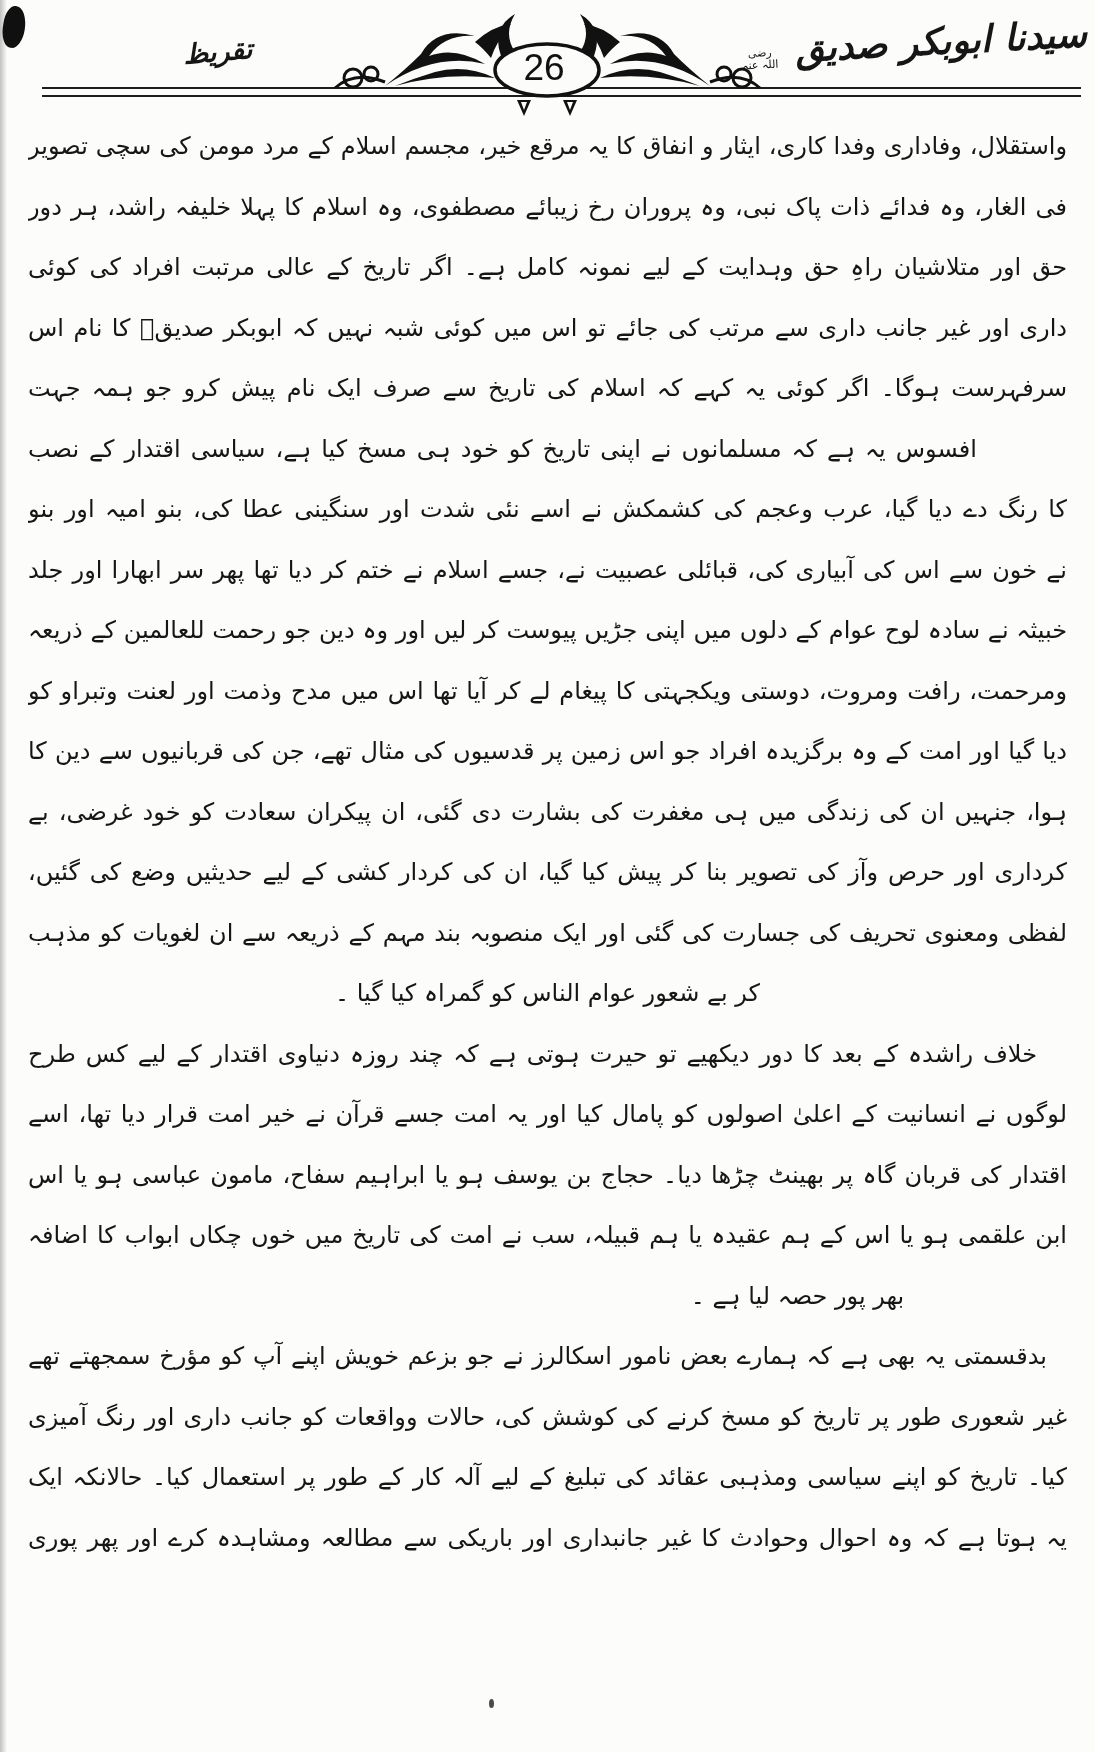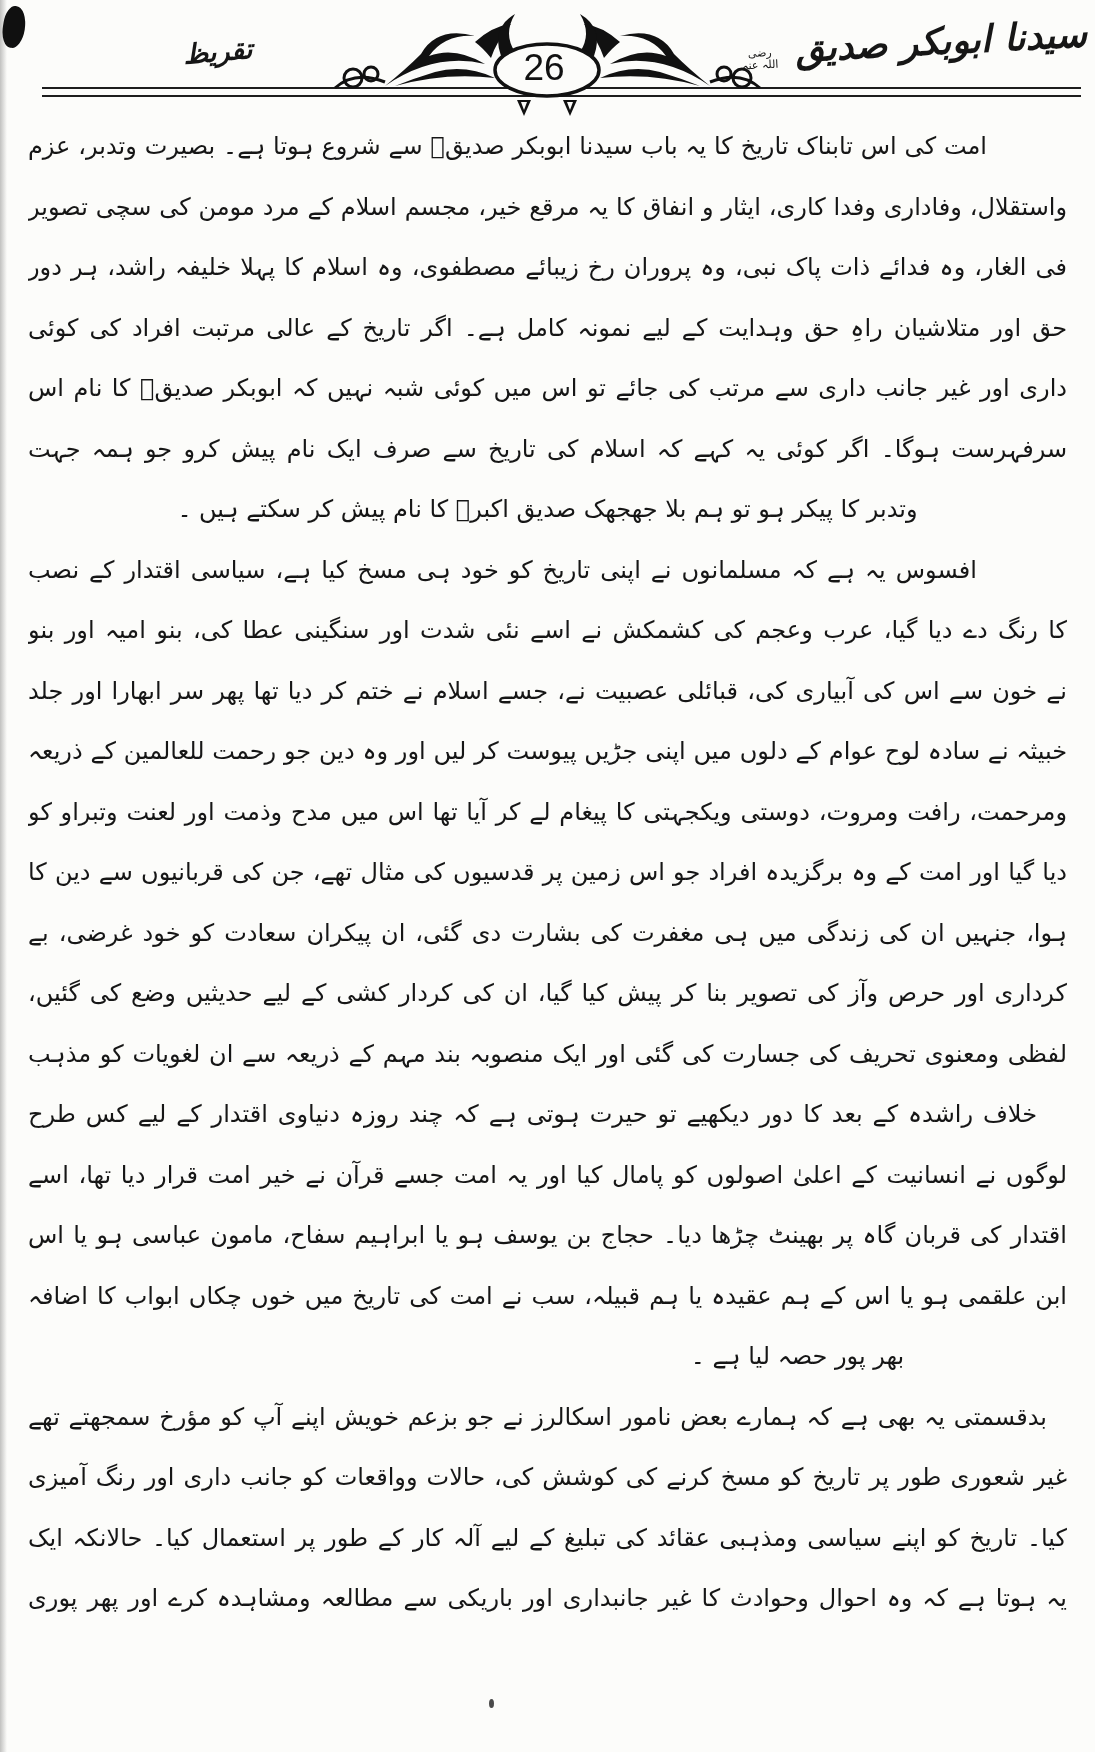--- a/index.html
+++ b/index.html
@@ -141,39 +141,38 @@
           <path d="M238 88 L 252 88 L 245 104 Z M242 90 L 248 90 L 245 98 Z" fill-rule="evenodd"></path>
         </g>
       </svg>
       <div class="page-number">26</div>
     </div>
   </div>
 
   <div class="body-text">
 
     <div class="para">
-      <div class="line indent-80">امت کی اس تابناک تاریخ کا یہ باب سیدنا ابوبکر صدیقؓ سے شروع ہوتا ہے۔ بصیرت وتدبر، عزم</div>
       <div class="line">واستقلال، وفاداری وفدا کاری، ایثار و انفاق کا یہ مرقع خیر، مجسم اسلام کے مرد مومن کی سچی تصویر تھا، وہ ثانی اثنین</div>
       <div class="line">فی الغار، وہ فدائے ذات پاک نبی، وہ پروران رخ زیبائے مصطفوی، وہ اسلام کا پہلا خلیفہ راشد، ہر دور میں اہل</div>
       <div class="line">حق اور متلاشیان راہِ حق وہدایت کے لیے نمونہ کامل ہے۔ اگر تاریخ کے عالی مرتبت افراد کی کوئی فہرست دیانت</div>
       <div class="line">داری اور غیر جانب داری سے مرتب کی جائے تو اس میں کوئی شبہ نہیں کہ ابوبکر صدیقؓ کا نام اس میں</div>
       <div class="line">سرفہرست ہوگا۔ اگر کوئی یہ کہے کہ اسلام کی تاریخ سے صرف ایک نام پیش کرو جو ہمہ جہت صفات عالیہ اور عزم</div>
-      <div class="line last-center">وتدبر کا پیکر ہو تو ہم بلا جھجھک صدیق اکبرؓ کا نام پیش کر سکتے ہیں ۔</div>
     </div>
 
     <div class="para">
       <div class="line indent-90">افسوس یہ ہے کہ مسلمانوں نے اپنی تاریخ کو خود ہی مسخ کیا ہے، سیاسی اقتدار کے نصب العین کو مذہبی عقیدہ</div>
       <div class="line">کا رنگ دے دیا گیا، عرب وعجم کی کشمکش نے اسے نئی شدت اور سنگینی عطا کی، بنو امیہ اور بنو عباس کی ہوس اقتدار</div>
       <div class="line">نے خون سے اس کی آبیاری کی، قبائلی عصبیت نے، جسے اسلام نے ختم کر دیا تھا پھر سر ابھارا اور جلد ہی اس شجرۂ</div>
       <div class="line">خبیثہ نے سادہ لوح عوام کے دلوں میں اپنی جڑیں پیوست کر لیں اور وہ دین جو رحمت للعالمین کے ذریعہ رحمت</div>
       <div class="line">ومرحمت، رافت ومروت، دوستی ویکجہتی کا پیغام لے کر آیا تھا اس میں مدح وذمت اور لعنت وتبراو کو جز وایمان قرار</div>
       <div class="line">دیا گیا اور امت کے وہ برگزیدہ افراد جو اس زمین پر قدسیوں کی مثال تھے، جن کی قربانیوں سے دین کا پرچم بلند</div>
       <div class="line">ہوا، جنہیں ان کی زندگی میں ہی مغفرت کی بشارت دی گئی، ان پیکران سعادت کو خود غرضی، بے مہری اور بے</div>
       <div class="line">کرداری اور حرص وآز کی تصویر بنا کر پیش کیا گیا، ان کی کردار کشی کے لیے حدیثیں وضع کی گئیں، قرآن مجید میں</div>
       <div class="line">لفظی ومعنوی تحریف کی جسارت کی گئی اور ایک منصوبہ بند مہم کے ذریعہ سے ان لغویات کو مذہب وعقیدہ کا نام دے</div>
+      <div class="line last-center">کر بے شعور عوام الناس کو گمراہ کیا گیا ۔</div>
     </div>
 
     <div class="para">
       <div class="line indent-30">خلاف راشدہ کے بعد کا دور دیکھیے تو حیرت ہوتی ہے کہ چند روزہ دنیاوی اقتدار کے لیے کس طرح بعض</div>
       <div class="line">لوگوں نے انسانیت کے اعلیٰ اصولوں کو پامال کیا اور یہ امت جسے قرآن نے خیر امت قرار دیا تھا، اسے اپنے</div>
       <div class="line">اقتدار کی قربان گاہ پر بھینٹ چڑھا دیا۔ حجاج بن یوسف ہو یا ابراہیم سفاح، مامون عباسی ہو یا اس کے جانشین،</div>
       <div class="line">ابن علقمی ہو یا اس کے ہم عقیدہ یا ہم قبیلہ، سب نے امت کی تاریخ میں خوں چکاں ابواب کا اضافہ کرنے میں</div>
       <div class="line last-center shift-right">بھر پور حصہ لیا ہے ۔</div>
     </div>
 

